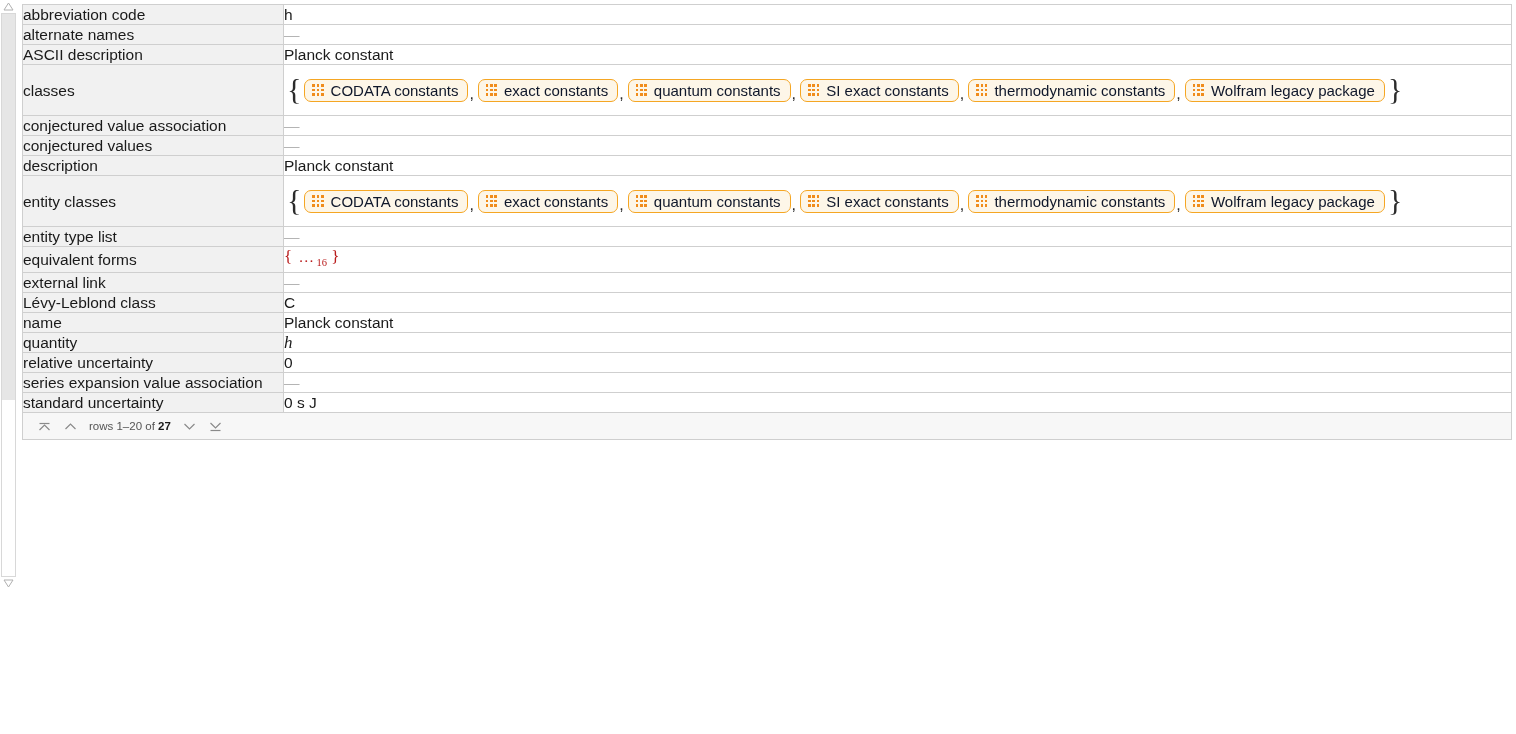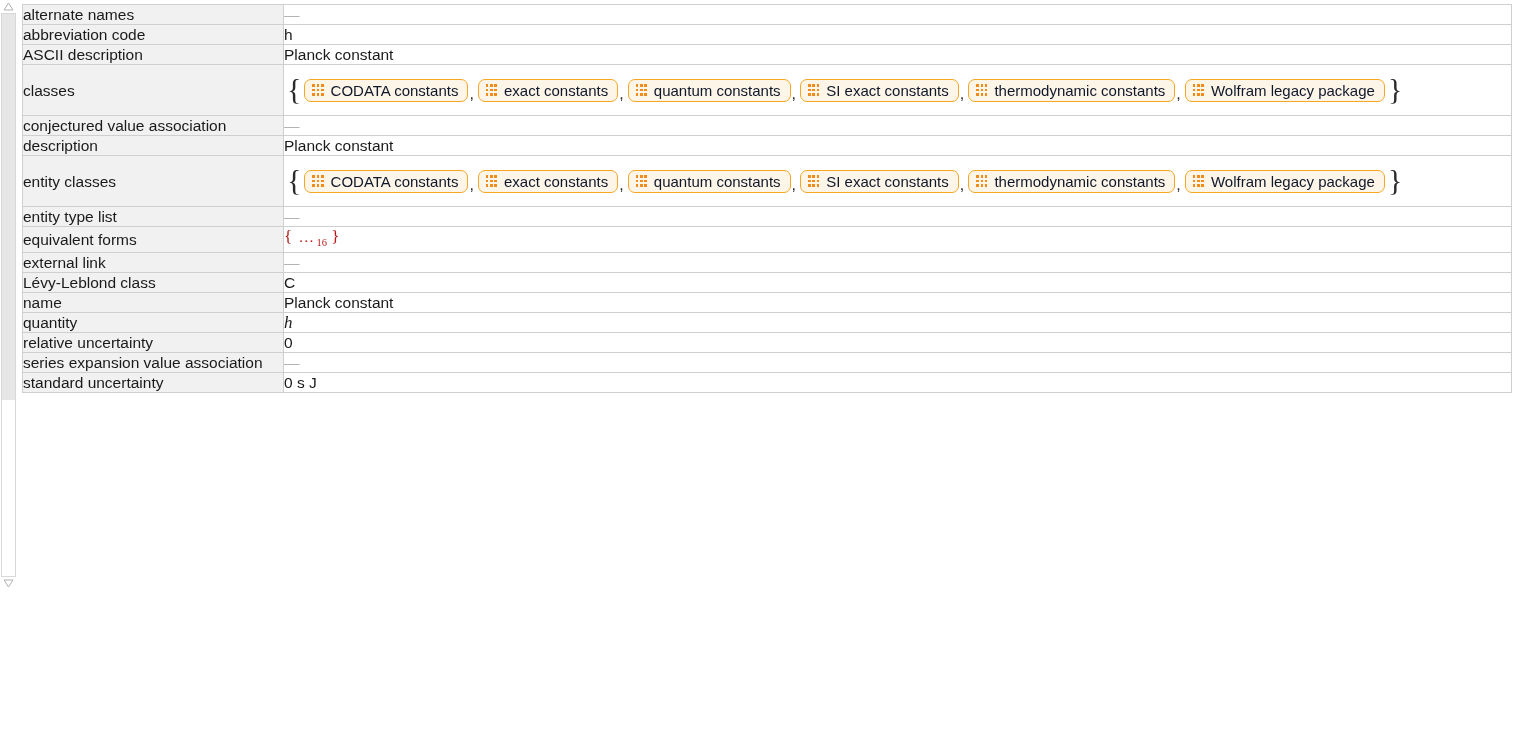--- a/index.html
+++ b/index.html
@@ -222,26 +222,26 @@
       <svg width="11" height="9" viewBox="0 0 11 9">
           <path d="M5.5 8 L10 1 L1 1 Z" fill="none" stroke="#b0b0b0" stroke-width="1"></path>
         </svg>
     </div>
   </div>
 
   <div class="table-wrap">
     <table class="grid">
       <tbody id="tbody">
           <tr>
+            <td class="lbl">abbreviation code</td>
+            <td class="val"><span>h</span></td>
+          </tr>
+          <tr>
             <td class="lbl">alternate names</td>
             <td class="val"><span class="dash">—</span></td>
-          </tr>
-          <tr>
-            <td class="lbl">abbreviation code</td>
-            <td class="val"><span>h</span></td>
           </tr>
           <tr>
             <td class="lbl">ASCII description</td>
             <td class="val"><span>Planck constant</span></td>
           </tr>
           <tr class="tall">
             <td class="lbl">classes</td>
             <td class="val">
               <div class="chiplist">
                 <span class="brace-big">{</span>
@@ -336,20 +336,24 @@
                 </span>
                 <span class="brace-big">}</span>
               </div>
             </td>
           </tr>
           <tr>
             <td class="lbl">conjectured value association</td>
             <td class="val"><span class="dash">—</span></td>
           </tr>
           <tr>
+            <td class="lbl">conjectured values</td>
+            <td class="val"><span class="dash">—</span></td>
+          </tr>
+          <tr>
             <td class="lbl">description</td>
             <td class="val"><span>Planck constant</span></td>
           </tr>
           <tr class="tall">
             <td class="lbl">entity classes</td>
             <td class="val">
               <div class="chiplist">
                 <span class="brace-big">{</span>
                 <span class="chip">
                   <span class="dotgrid">
@@ -476,14 +480,39 @@
             <td class="lbl">series expansion value association</td>
             <td class="val"><span class="dash">—</span></td>
           </tr>
           <tr>
             <td class="lbl">standard uncertainty</td>
             <td class="val"><span>0 s J</span></td>
           </tr>
         </tbody>
     </table>
 
+    <div class="footer">
+      <div class="pg-btn">
+        <svg width="15" height="13" viewBox="0 0 15 13">
+          <path d="M2.5 3.5 L12.5 3.5" stroke="#8a8a8a" stroke-width="1.2" fill="none"></path>
+          <path d="M2.5 10 L7.5 5 L12.5 10" stroke="#8a8a8a" stroke-width="1.2" fill="none"></path>
+        </svg>
+      </div>
+      <div class="pg-btn">
+        <svg width="15" height="13" viewBox="0 0 15 13">
+          <path d="M2.5 9 L7.5 4 L12.5 9" stroke="#8a8a8a" stroke-width="1.2" fill="none"></path>
+        </svg>
+      </div>
+      <div class="pg-text"><span>rows 1–20 of </span><b>27</b></div>
+      <div class="pg-btn">
+        <svg width="15" height="13" viewBox="0 0 15 13">
+          <path d="M2.5 4 L7.5 9 L12.5 4" stroke="#8a8a8a" stroke-width="1.2" fill="none"></path>
+        </svg>
+      </div>
+      <div class="pg-btn">
+        <svg width="15" height="13" viewBox="0 0 15 13">
+          <path d="M2.5 3 L7.5 8 L12.5 3" stroke="#8a8a8a" stroke-width="1.2" fill="none"></path>
+          <path d="M2.5 10.5 L12.5 10.5" stroke="#8a8a8a" stroke-width="1.2" fill="none"></path>
+        </svg>
+      </div>
+    </div>
   </div>
 </div>
 
 </body></html>

